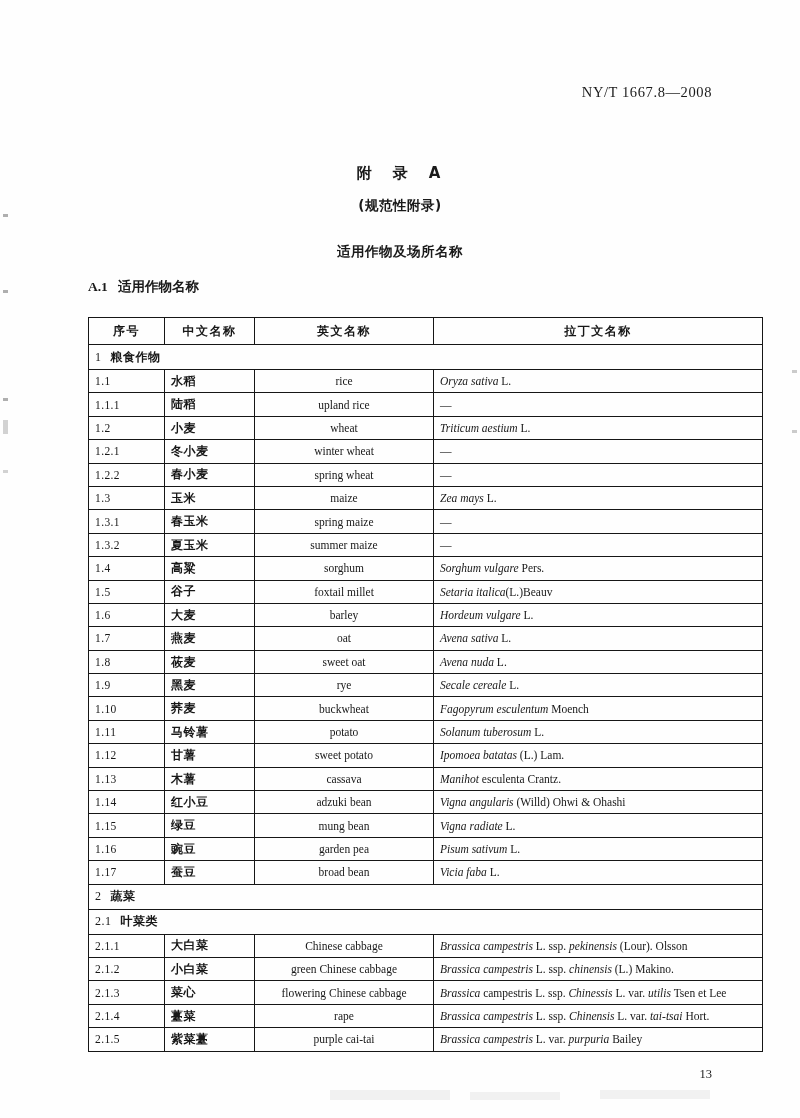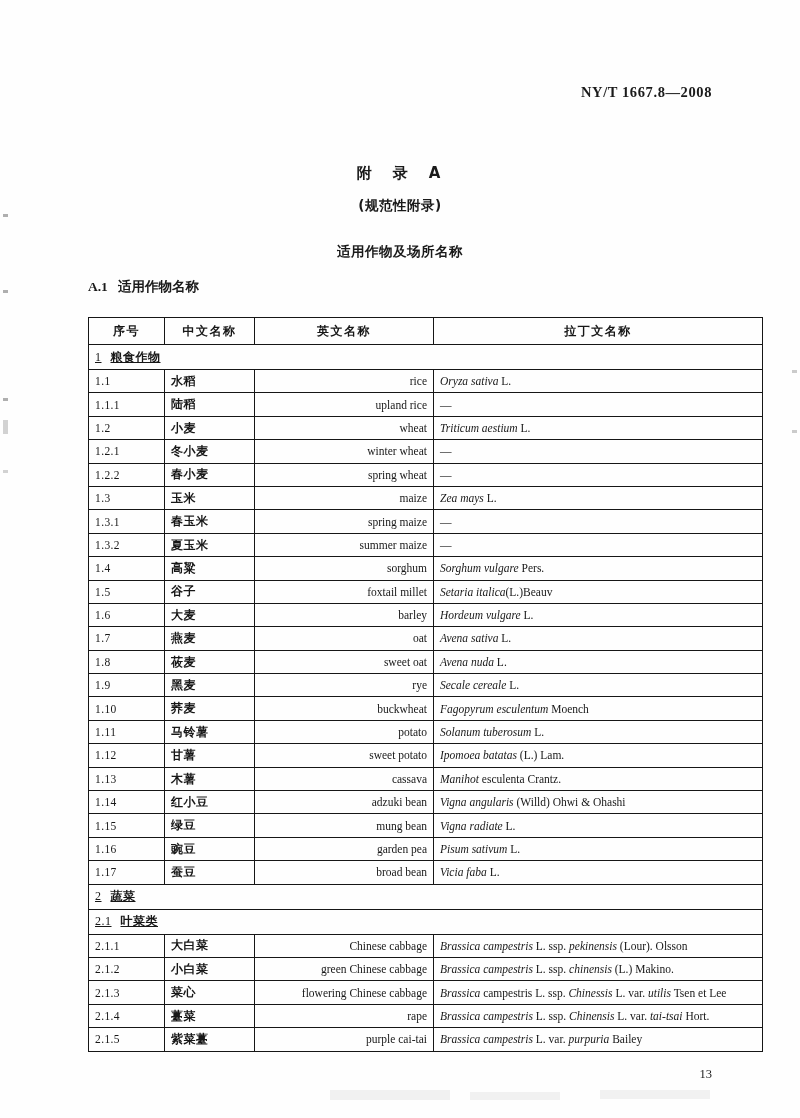--- a/index.html
+++ b/index.html
@@ -39,21 +39,21 @@
     background: #000;
     opacity: .05;
   }
 
   
   .doc-header {
     position: absolute;
     top: 84px;
     right: 88px;
     font-family: "Liberation Serif", serif;
-    font-weight: bold;
+    font-weight: normal;
     font-size: 14.5px;
     letter-spacing: .6px;
   }
 
   
   .annex-block {
     position: absolute;
     top: 164px;
     left: 0;
     width: 800px;
@@ -117,21 +117,21 @@
   .crop-table th {
     font-family: "DejaVu Sans", sans-serif;
     font-weight: bold;
     font-size: 12px;
     text-align: center;
     height: 26px;
     letter-spacing: 1.5px;
   }
   .col-no    { width: 63px;  text-align: left; }
   .col-cn    { width: 77px;  text-align: left; }
-  .col-en    { width: 166px; text-align: right; }
+  .col-en    { width: 166px; text-align: center; }
   .col-la    { width: 316px; text-align: left; }
 
   td.cn-name {
     font-family: "DejaVu Sans", sans-serif;
     font-weight: bold;
     font-size: 12px;
     letter-spacing: .5px;
   }
   td.num-cell {
     font-family: "Liberation Serif", serif;
@@ -149,21 +149,20 @@
   td.la-cell i {
     font-style: italic;
   }
   td.group-cell {
     font-family: "DejaVu Sans", sans-serif;
     font-weight: bold;
     font-size: 12px;
     letter-spacing: .5px;
     text-align: left;
     height: 24px;
-    text-decoration: underline;
   }
   td.group-cell .gnum {
     font-family: "Liberation Serif", serif;
     font-weight: normal;
     margin-right: 9px;
   }
   .dash {
     font-family: "Liberation Serif", serif;
     letter-spacing: 0;
   }

